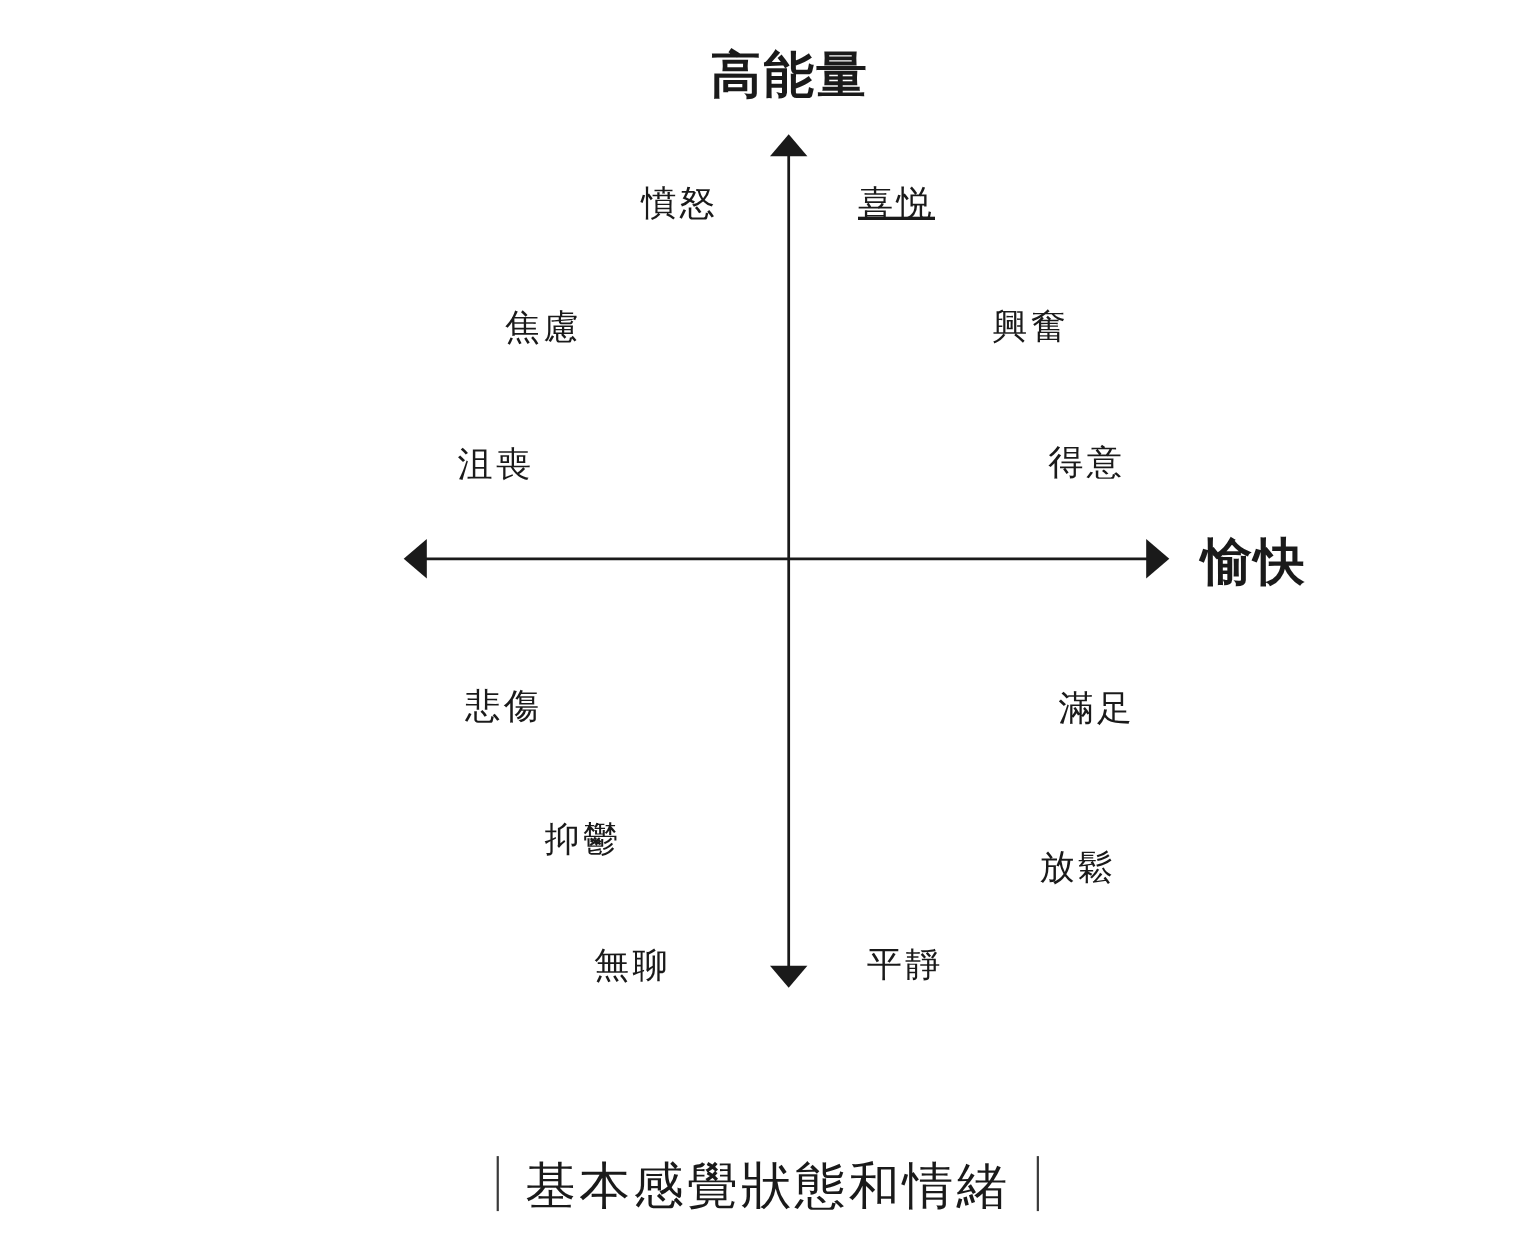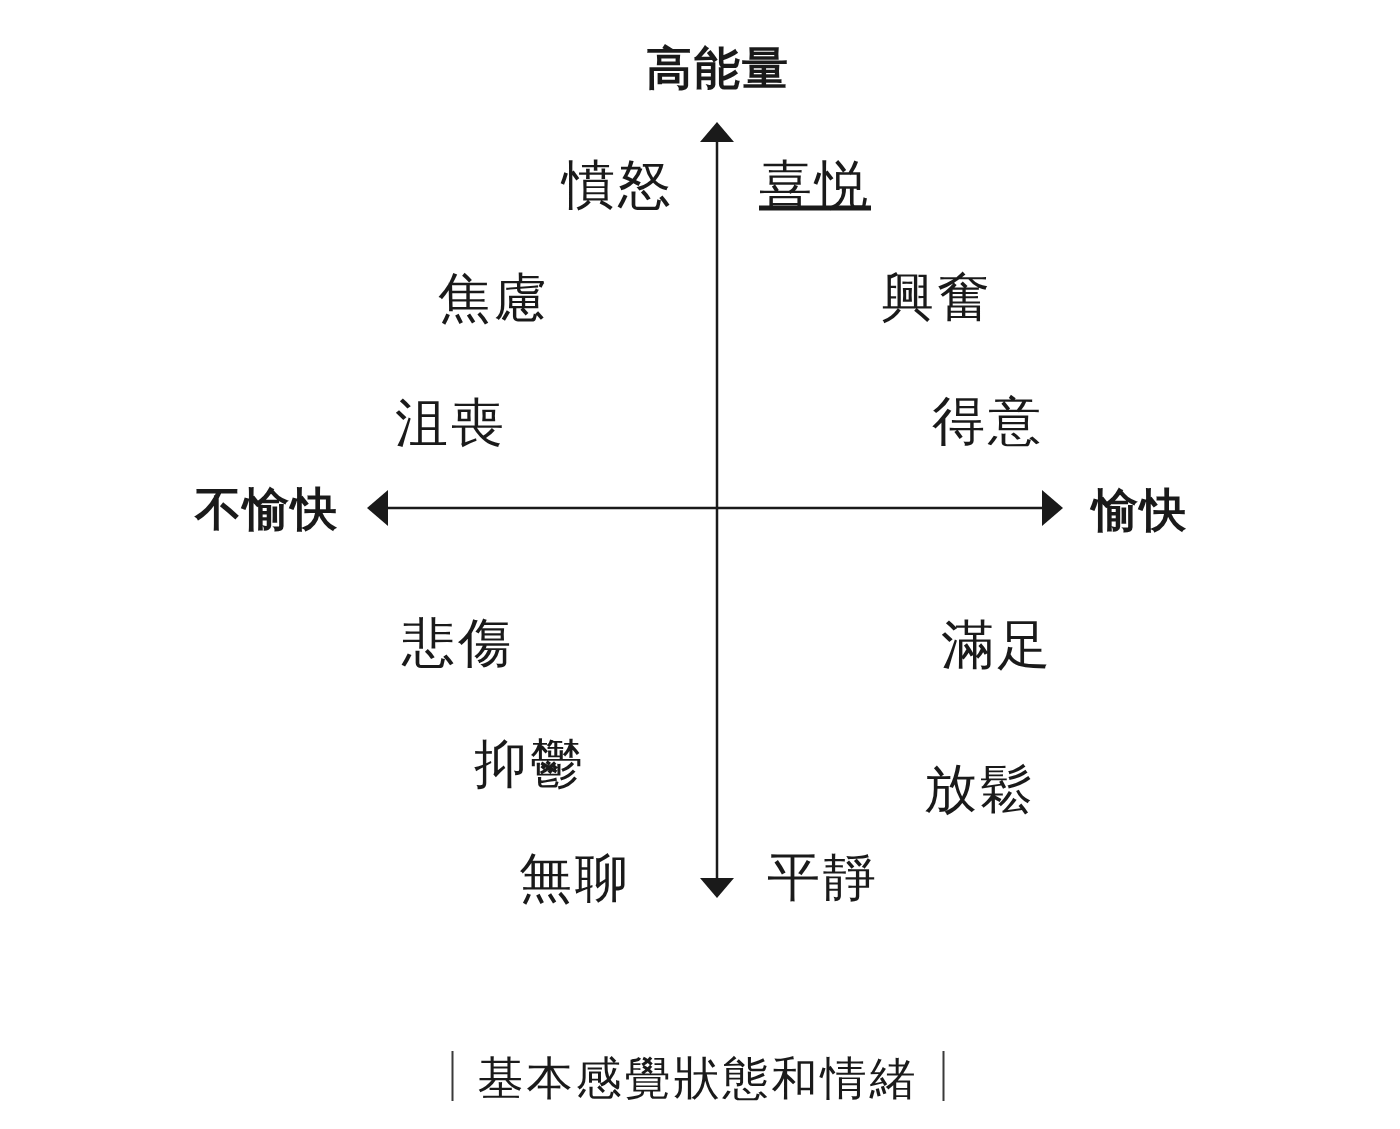--- a/index.html
+++ b/index.html
@@ -28,21 +28,21 @@
     white-space: nowrap;
     color: #1a1a1a;
     line-height: 1;
   }
   .axis-label {
     font-size: 46px;
     font-weight: 700;
     letter-spacing: 2px;
   }
   .emotion {
-    font-size: 53px;
+    font-size: 32px;
     font-weight: 200;
     letter-spacing: 3px;
   }
   .caption-row {
     position: absolute;
     left: 698px;
     top: 1076px;
     transform: translate(-50%, -50%);
     display: flex;
     align-items: flex-end;
@@ -72,21 +72,20 @@
     <line x1="717" y1="138" x2="717" y2="882" stroke="#1a1a1a" stroke-width="2.5"></line>
     <polygon points="717,122 700,142 734,142" fill="#1a1a1a"></polygon>
     <polygon points="717,898 700,878 734,878" fill="#1a1a1a"></polygon>
 
     <line x1="385" y1="508" x2="1045" y2="508" stroke="#1a1a1a" stroke-width="2.5"></line>
     <polygon points="367,508 388,490 388,526" fill="#1a1a1a"></polygon>
     <polygon points="1063,508 1042,490 1042,526" fill="#1a1a1a"></polygon>
   </svg>
 
   <div class="label axis-label" style="left:718px; top:68px;">高能量</div>
-  <div class="label axis-label" style="left:267px; top:509px;">不愉快</div>
   <div class="label axis-label" style="left:1140px; top:510px;">愉快</div>
 
   <div class="label emotion" style="left:618px; top:184px;">憤怒</div>
   <div class="label emotion" style="left:815px; top:184px;text-decoration:underline;">喜悦</div>
   <div class="label emotion" style="left:494px; top:297px;">焦慮</div>
   <div class="label emotion" style="left:937px; top:296px;">興奮</div>
   <div class="label emotion" style="left:451px; top:422px;">沮喪</div>
   <div class="label emotion" style="left:988px; top:420px;">得意</div>
   <div class="label emotion" style="left:458px; top:642px;">悲傷</div>
   <div class="label emotion" style="left:985px; top:644px;margin-left:12px;">滿足</div>

